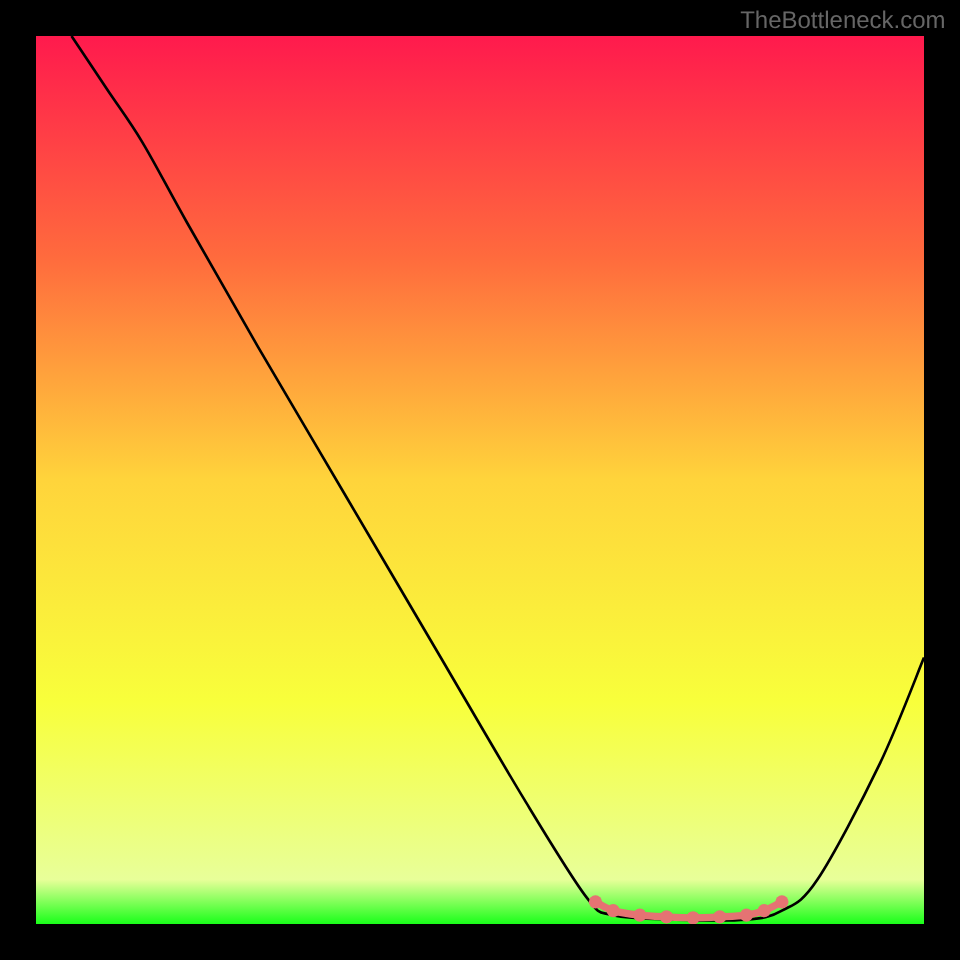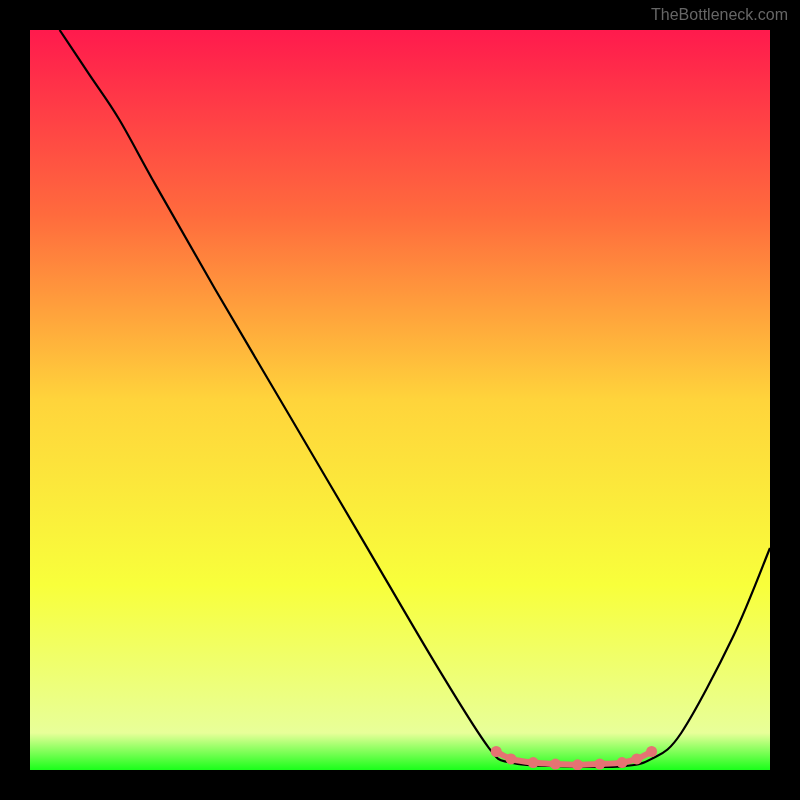--- a/index.html
+++ b/index.html
@@ -9,21 +9,21 @@
     height: 800px;
     background: #000;
     overflow: hidden;
     font-family: Arial, sans-serif;
   }
   .watermark {
     position: absolute;
     top: 6px;
     right: 12px;
     color: #666;
-    font-size: 16px;
+    font-size: 20px;
     z-index: 10;
   }
   .plot-area {
     position: absolute;
     left: 30px;
     top: 30px;
     width: 740px;
     height: 740px;
   }
   svg {

